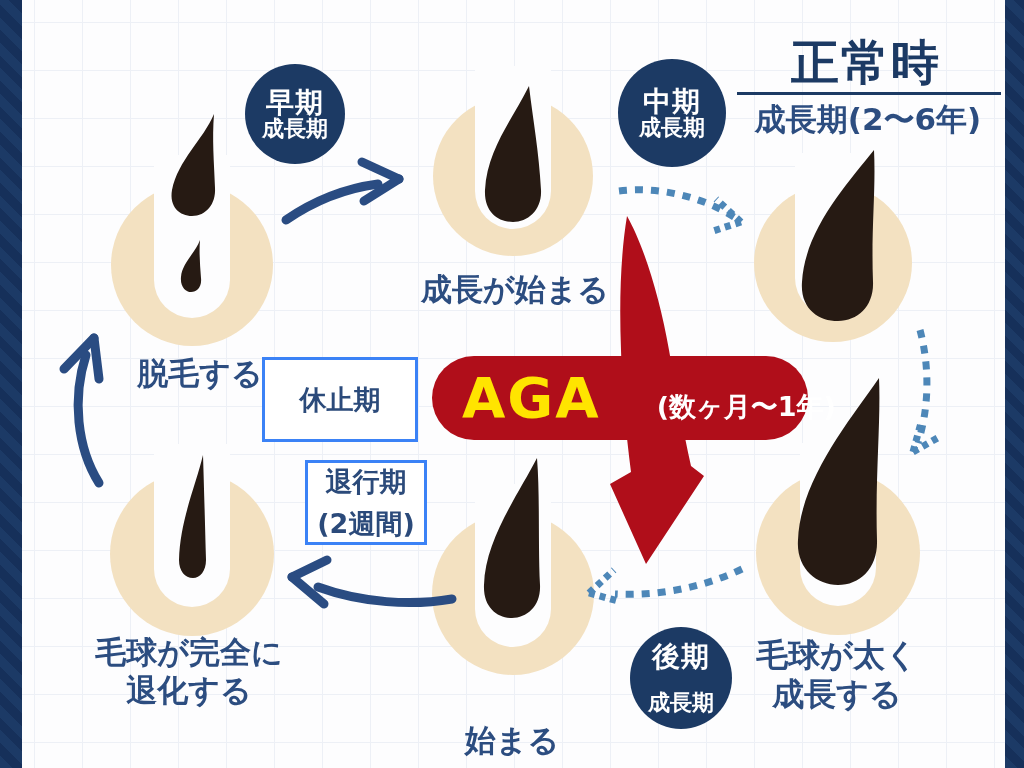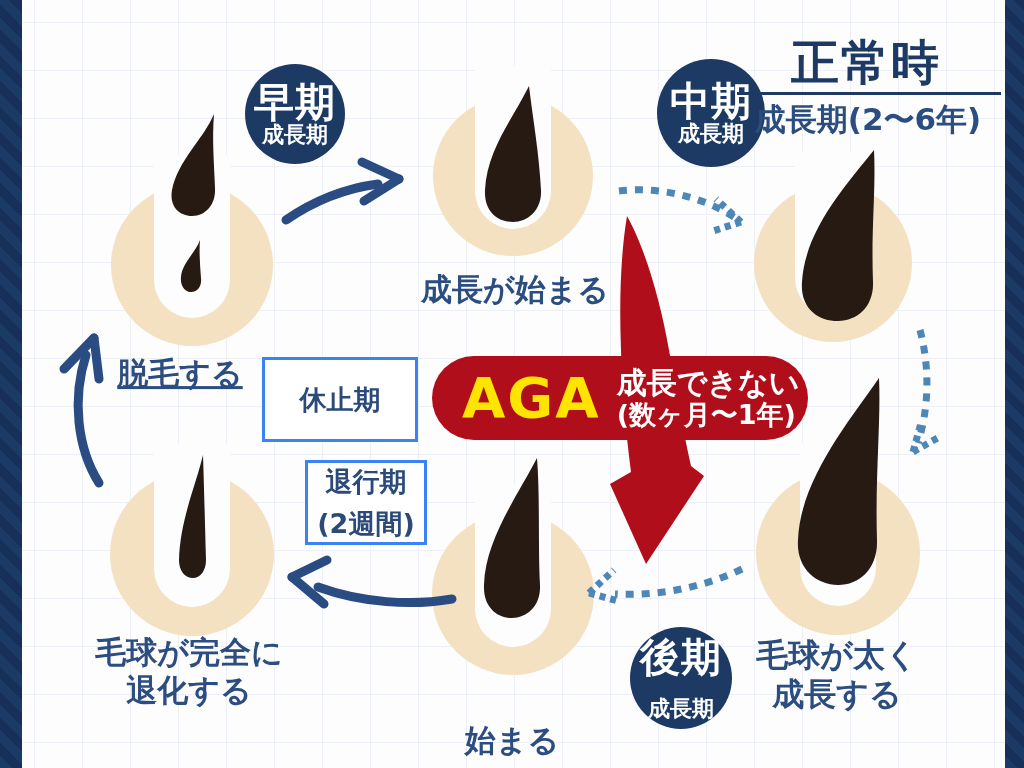--- a/index.html
+++ b/index.html
@@ -19,37 +19,37 @@
   }
   .side-border.left{left:0;width:22px;}
   .side-border.right{left:1005px;width:19px;}
   svg.scene{position:absolute;left:0;top:0;}
   .abs{position:absolute;transform:translate(-50%,-50%);text-align:center;white-space:nowrap;}
   .badge{
     background:#1c3a64;border-radius:50%;color:#fff;
     display:flex;flex-direction:column;align-items:center;justify-content:center;
     line-height:1.05;
   }
-  .badge .l1{font-size:40px;font-weight:bold;letter-spacing:1px;}
+  .badge .l1{font-size:28px;font-weight:bold;letter-spacing:1px;}
   .badge .l2{font-size:22px;font-weight:bold;}
   .stage-label{color:#2c4d80;font-weight:600;font-size:31px;line-height:1.22;}
   .title-main{color:#1c3a64;font-weight:bold;font-size:48px;letter-spacing:2px;text-align:right;}
   .title-underline{position:absolute;background:#1c3a64;height:3px;width:264px;left:737px;top:92px;}
   .title-sub{color:#2c4d80;font-weight:600;font-size:31px;}
   .period-box{
     position:absolute;background:#fff;border:3px solid #3b82f6;
     color:#2b4a7a;font-weight:600;font-size:27px;line-height:1.18;
     display:flex;flex-direction:column;align-items:center;justify-content:center;
     box-sizing:border-box;text-align:center;white-space:nowrap;
   }
   .aga-pill{
     position:absolute;left:432px;top:356px;width:376px;height:84px;
     background:#b00e1a;border-radius:42px;
     display:flex;align-items:center;justify-content:flex-start;
-    padding:0;box-sizing:border-box;
+    padding:0;box-sizing:border-box;gap:40px;
   }
   .aga-acronym{
     color:#ffe400;font-size:56px;font-weight:bold;letter-spacing:2px;
     margin-left:30px;line-height:1;
   }
   .aga-desc{color:#ffffff;margin-left:16px;line-height:1.12;text-align:left;white-space:nowrap;}
   .aga-desc .d1{font-size:30px;font-weight:600;}
   .aga-desc .d2{font-size:27px;font-weight:600;}
 </style>
 </head>
@@ -141,34 +141,34 @@
            L610 484
            L631 472
            C626 432 622 392 621 350
            C619 298 621 252 627 216 Z"></path>
 </svg>
 
 <div class="badge abs" style="left:295px;top:114px;width:100px;height:100px;">
   <span class="l1">早期</span>
   <span class="l2">成長期</span>
 </div>
-<div class="badge abs" style="left:711px;top:113px;width:108px;height:108px;">
+<div class="badge abs" style="left:672px;top:113px;width:108px;height:108px;">
   <span class="l1">中期</span>
   <span class="l2">成長期</span>
 </div>
 <div class="badge abs" style="left:681px;top:678px;width:102px;height:102px;gap:19px;">
   <span class="l1">後期</span>
   <span class="l2">成長期</span>
 </div>
 
 <div class="abs title-main" style="left:866px;top:63px;">正常時</div>
 <div class="title-underline"></div>
 <div class="abs title-sub" style="left:868px;top:120px;">成長期(2〜6年)</div>
 
-<div class="abs stage-label" style="left:180px;top:374px;text-decoration:underline;">脱毛する</div>
+<div class="abs stage-label" style="left:200px;top:374px;">脱毛する</div>
 <div class="abs stage-label" style="left:515px;top:290px;">成長が始まる</div>
 <div class="abs stage-label" style="left:837px;top:675px;font-size:32px;">
   <span>毛球が太く</span><br>
   <span>成長する</span>
 </div>
 <div class="abs stage-label" style="left:512px;top:722px;">
   <br>
   <span>始まる</span>
 </div>
 <div class="abs stage-label" style="left:189px;top:672px;">
@@ -180,16 +180,16 @@
   <span>休止期</span>
 </div>
 <div class="period-box" style="left:305px;top:460px;width:122px;height:85px;gap:10px;">
   <span>退行期</span>
   <span>(2週間)</span>
 </div>
 
 <div class="aga-pill">
   <span class="aga-acronym">AGA</span>
   <span class="aga-desc">
-    <span class="d1">成長できない</span><br>
+    <br>
     <span class="d2">(数ヶ月〜1年)</span>
   </span>
 </div>
 
 </body></html>

